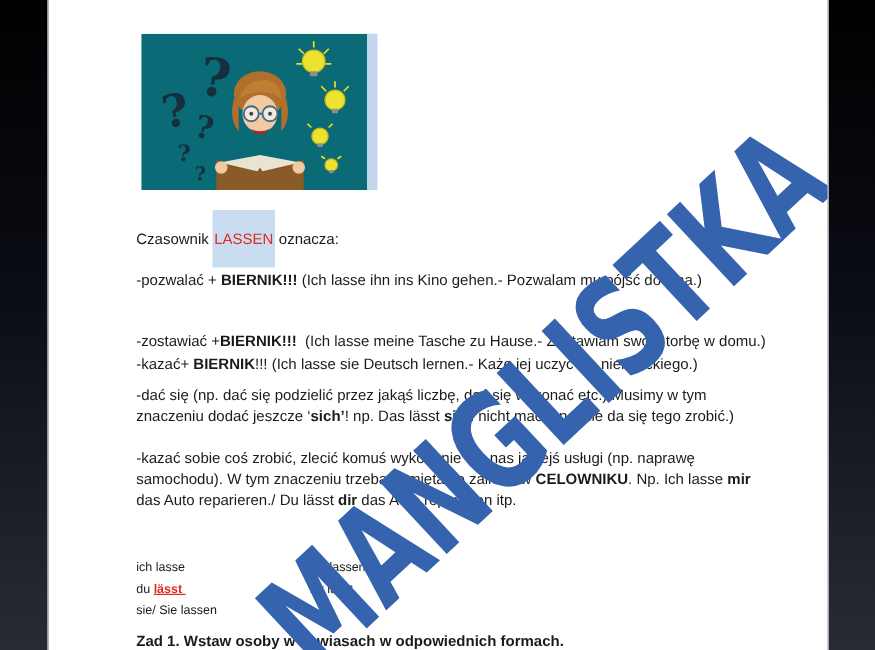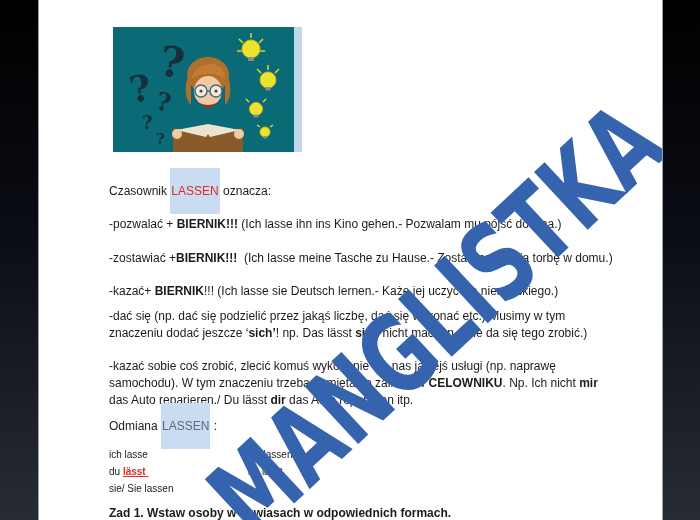--- a/index.html
+++ b/index.html
@@ -96,28 +96,27 @@
           <rect x="140.8" y="87.5" width="4.5" height="3" rx="1"></rect>
           <rect x="150.2" y="109" width="3.6" height="2.6" rx="1"></rect>
         </g>
       </g>
     </svg>
   </div>
   <div class="strip"></div>
 
   <div class="tline" style="top:184px"><span>Czasownik </span><span class="red hl">LASSEN</span><span> oznacza:</span></div>
   <div class="tline" style="top:217px"><span>-pozwalać + </span><span class="b">BIERNIK!!!</span><span> (Ich lasse ihn ins Kino gehen.- Pozwalam mu pójść do kina.)</span></div>
-  <div class="tline" style="top:251px"><span>-zostawiać +</span><span class="b">BIERNIK!!!</span><span>  (Ich lasse meine Tasche zu Hause.- Zostawiam swoją torbę w domu.)</span></div>
+  <div class="tline" style="top:266px"><span>-zostawiać +</span><span class="b">BIERNIK!!!</span><span>  (Ich lasse meine Tasche zu Hause.- Zostawiam swoją torbę w domu.)</span></div>
   <div class="tline" style="top:284px"><span>-kazać+ </span><span class="b">BIERNIK</span><span>!!! (Ich lasse sie Deutsch lernen.- Każę jej uczyć się niemieckiego.)</span></div>
   <div class="tline" style="top:309px"><span>-dać się (np. dać się podzielić przez jakąś liczbę, dać się wykonać etc.) Musimy w tym</span></div>
   <div class="tline" style="top:326px"><span>znaczeniu dodać jeszcze ‘</span><span class="b">sich’</span><span>! np. Das lässt </span><span class="b">sich</span><span> nicht machen.- Nie da się tego zrobić.)</span></div>
   <div class="tline" style="top:359px"><span>-kazać sobie coś zrobić, zlecić komuś wykonanie dla nas jakiejś usługi (np. naprawę</span></div>
-  <div class="tline" style="top:376px"><span>samochodu). W tym znaczeniu trzeba pamiętać o zaimku w </span><span class="b">CELOWNIKU</span><span>. Np. Ich nicht </span><span class="b">mir</span></div>
+  <div class="tline" style="top:376px"><span>samochodu). W tym znaczeniu trzeba pamiętać o zaimku w </span><span class="b">CELOWNIKU</span><span>. Np. Ich lasse </span><span class="b">mir</span></div>
   <div class="tline" style="top:393px"><span>das Auto reparieren./ Du lässt </span><span class="b">dir</span><span> das Auto reparieren itp.</span></div>
-  <div class="tline" style="top:419px"><span>Odmiana </span><span class="hl gray">LASSEN</span><span> :</span></div>
 
   <div class="conj">
     <span><span>ich lasse</span></span>
     <span><span>wir lassen</span></span>
     <span><span>du </span><span class="red u">lässt </span></span>
     <span><span>ihr lasst</span></span>
     <span><span>sie/ Sie lassen</span></span>
   </div>
 
   <div class="tline" style="top:506px"><span class="b">Zad 1. Wstaw osoby w nawiasach w odpowiednich formach.</span></div>

